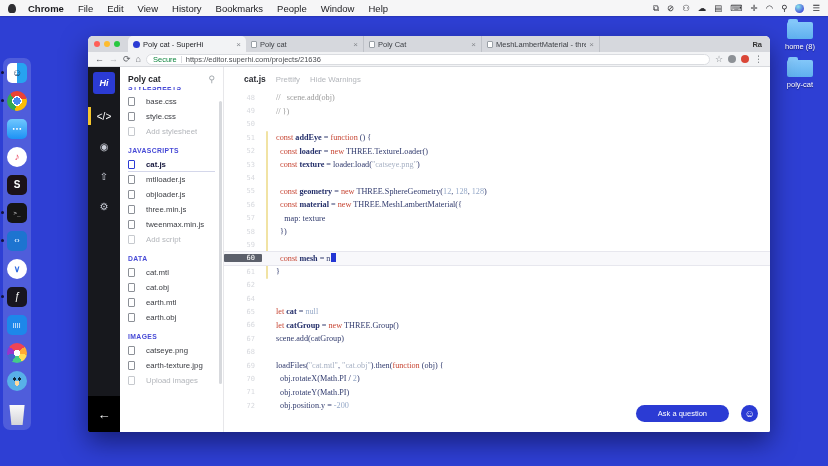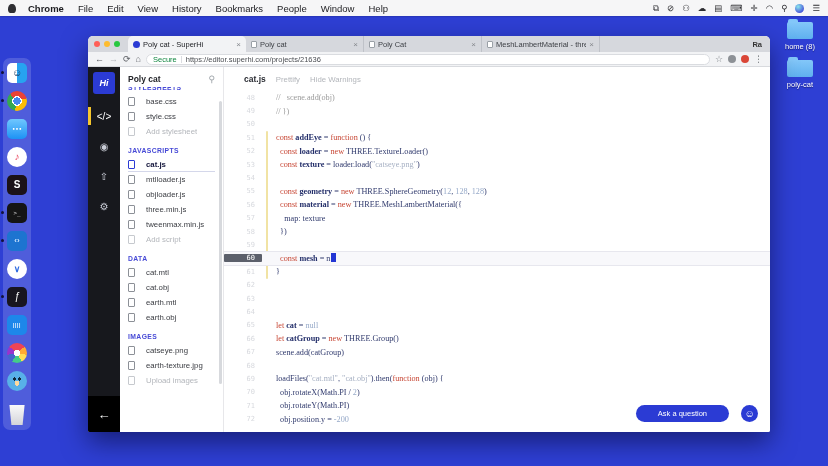--- a/index.html
+++ b/index.html
@@ -410,24 +410,20 @@
           </div>
           <div class="code-line">
             <span class="gut">61</span>
             <span class="ctext"><span class="pl">}</span></span>
           </div>
           <div class="code-line">
             <span class="gut">62</span>
             <span class="ctext"></span>
           </div>
           <div class="code-line">
-            <span class="gut">63</span>
-            <span class="ctext"></span>
-          </div>
-          <div class="code-line">
             <span class="gut">64</span>
             <span class="ctext"></span>
           </div>
           <div class="code-line">
             <span class="gut">65</span>
             <span class="ctext"><span class="kw">let</span><span class="pl"> </span><span class="def">cat</span><span class="pl"> = </span><span class="num">null</span></span>
           </div>
           <div class="code-line">
             <span class="gut">66</span>
             <span class="ctext"><span class="kw">let</span><span class="pl"> </span><span class="def">catGroup</span><span class="pl"> = </span><span class="kw">new</span><span class="pl"> THREE.Group()</span></span>

